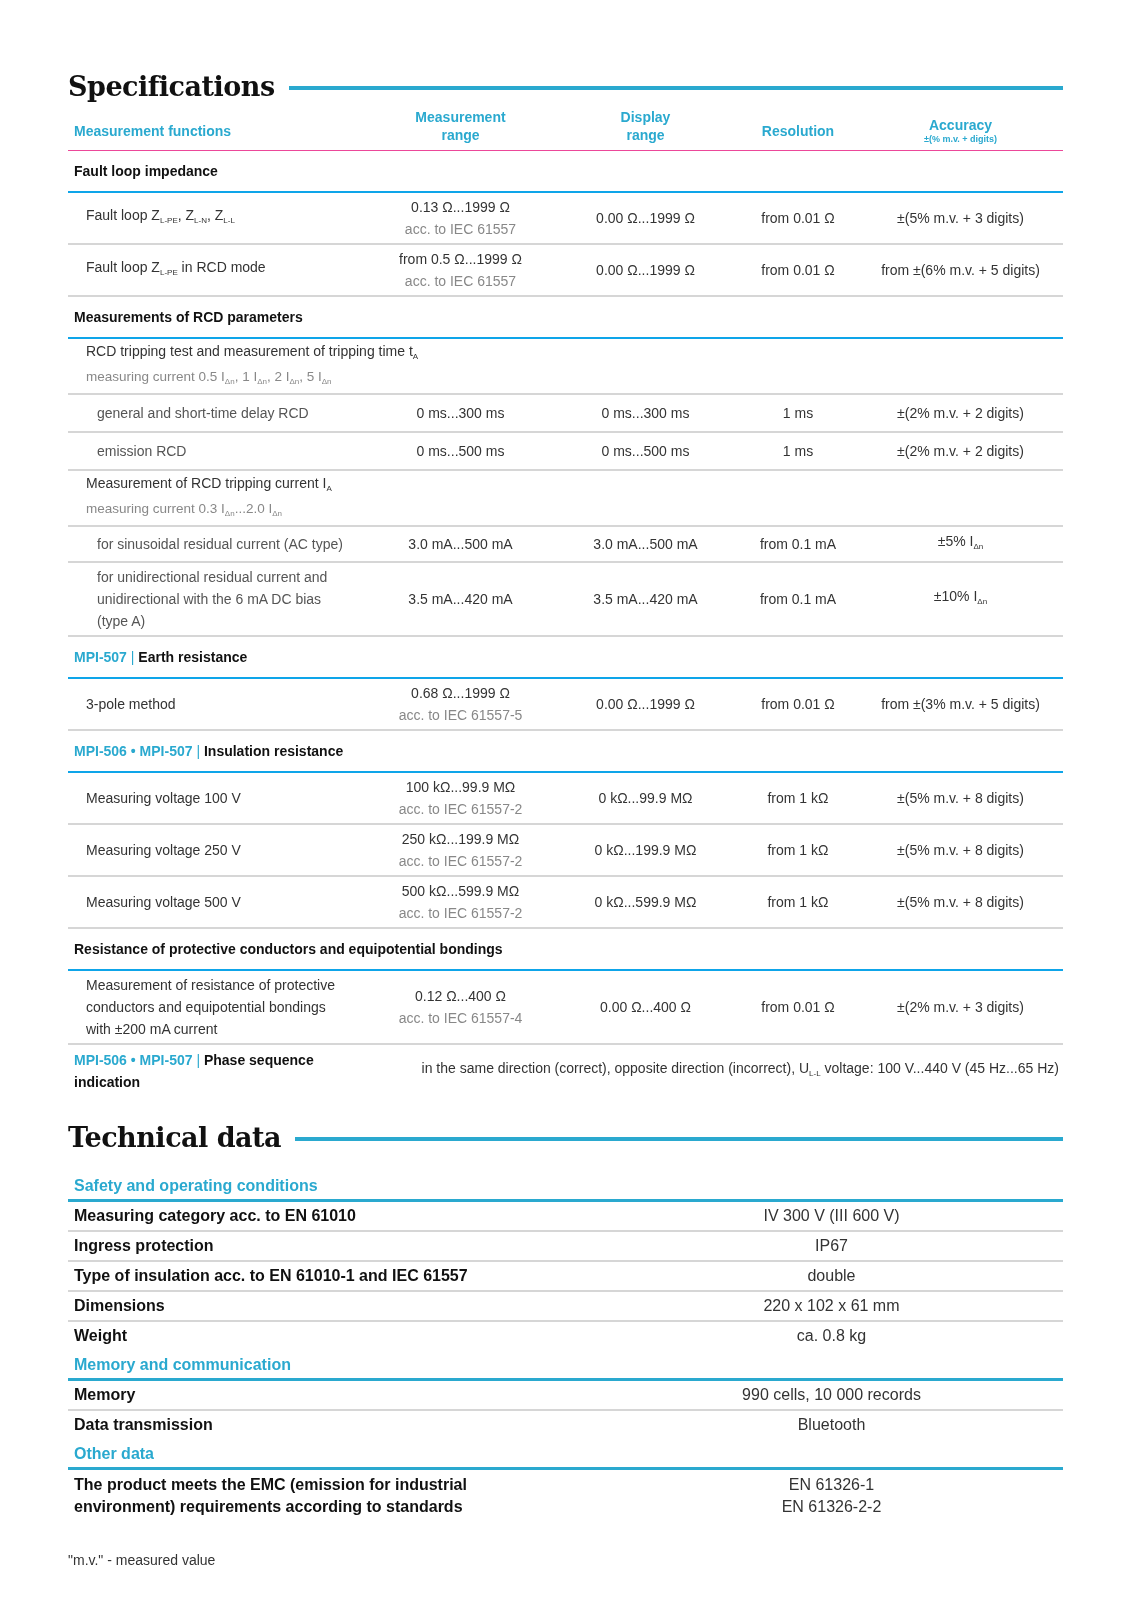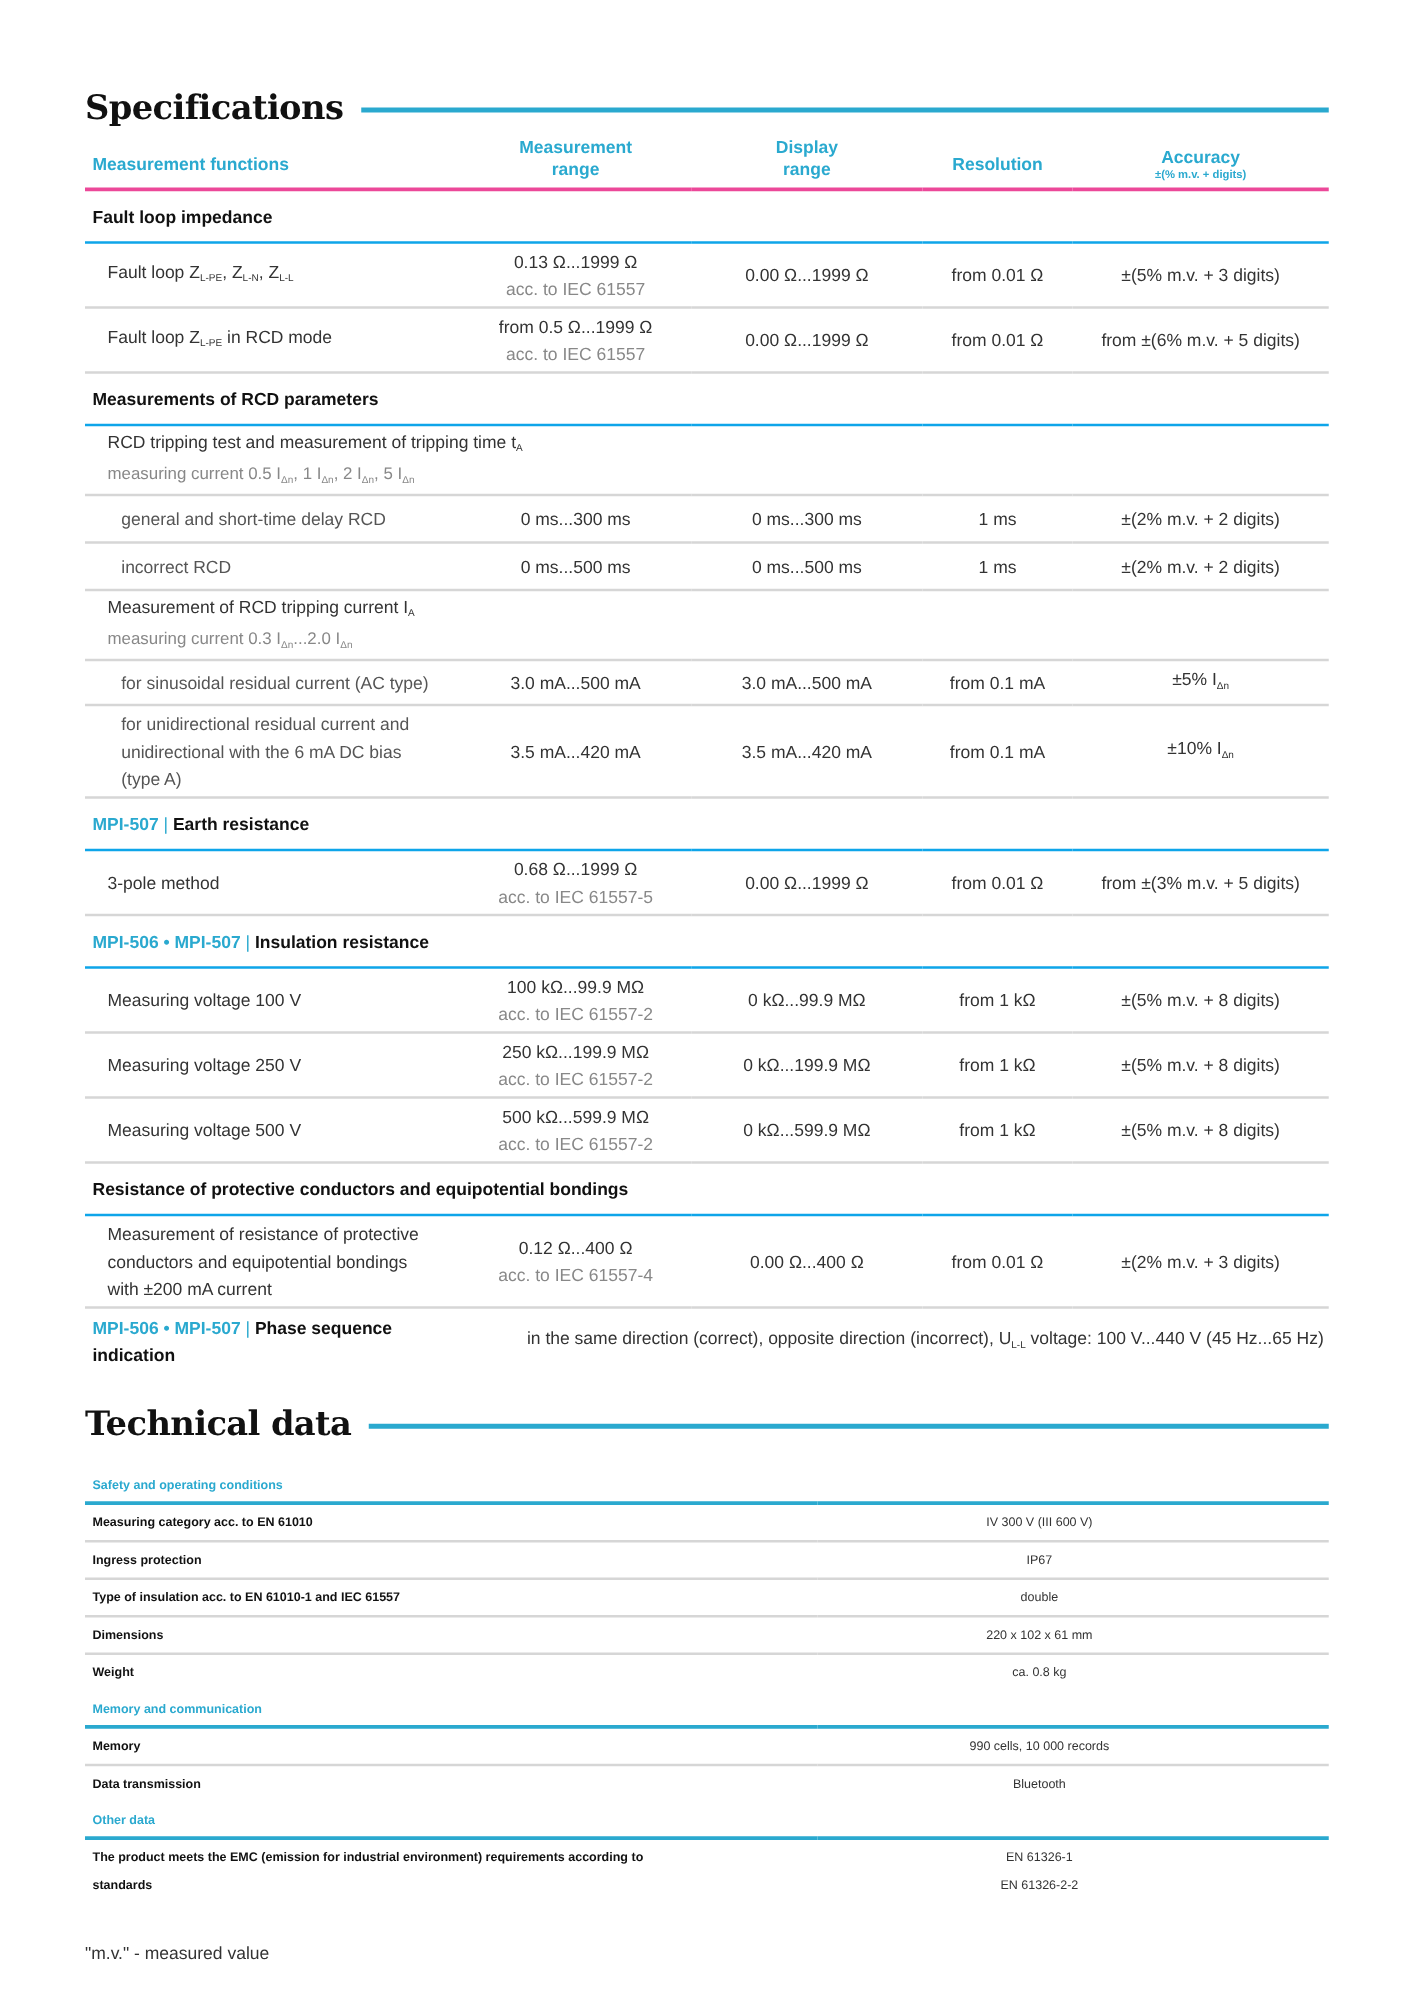--- a/index.html
+++ b/index.html
@@ -2,35 +2,35 @@
 <html><head>
 <meta charset="utf-8">
 <style>
   html, body { margin:0; padding:0; background:#fff; }
   body { width:1131px; height:1600px; position:relative; font-family:"Liberation Sans", sans-serif; color:#1a1a1a; overflow:hidden; }
   .page { position:absolute; left:68px; top:0; width:995px; }
   .section-head { display:flex; align-items:center; height:40px; }
   .section-title { font-family:"DejaVu Serif", serif; font-weight:bold; font-size:27px; color:#111; letter-spacing:-0.5px; white-space:nowrap; }
   .section-rule { flex:1; height:4px; background:#2aa9cf; margin-left:14px; margin-top:4px; }
   table { border-collapse:collapse; width:100%; }
-  .spec th { color:#2aa9cf; font-weight:bold; font-size:14px; line-height:18px; text-align:center; padding:2px 4px 6px 4px; border-bottom:3px solid #ec4899; vertical-align:bottom;margin-top:14px; }
+  .spec th { color:#2aa9cf; font-weight:bold; font-size:14px; line-height:18px; text-align:center; padding:2px 4px 6px 4px; border-bottom:1px solid #ec4899; vertical-align:bottom;margin-top:14px; }
   .spec th.first { text-align:left; padding-left:6px; padding-bottom:10px; }
   .spec th .sub { display:block; font-size:9px; line-height:10px; }
   .spec td { font-size:14px; color:#333; text-align:center; border-bottom:2px solid #d6d6d6; padding:3px 4px; vertical-align:middle; line-height:22px; }
   .spec td.fn { text-align:left; padding-left:18px; }
   .spec td.fn.sub2 { padding-left:29px; color:#555; }
   .spec td.fn .gray { color:#888; font-size:13.5px; display:block; line-height:20px; margin-left:-0px; }
   .spec td .gray { color:#888; display:block; line-height:22px; }
   .spec tr.group td { font-weight:bold; color:#111; text-align:left; padding-left:6px; height:34px; border-bottom:2px solid #0ea5e9; }
   .spec tr.group .model { color:#2aa9cf; font-weight:bold; }
   .spec tr.group .pipe { color:#2aa9cf; font-weight:normal; }
   sub.s { font-size:8px; vertical-align:-3px; }
   .col1 { width:300px; } .col2 { width:185px; } .col3 { width:185px; } .col4 { width:120px; } .col5 { width:205px; }
   .tech { margin-top:2px; }
-  .tech td { font-size:10px; padding:0 6px; height:28px; border-bottom:2px solid #d6d6d6; }
+  .tech td { font-size:16px; padding:0 6px; height:28px; border-bottom:2px solid #d6d6d6; }
   .tech td.k { font-weight:bold; color:#111; width:470px; }
   .tech td.v { text-align:center; color:#333; padding-right:60px; }
   .tech tr.cat td { color:#2aa9cf; font-weight:bold; border-bottom:3px solid #2aa9cf; height:26px; padding-top:2px; }
   .tech tr.last td { border-bottom:none; height:52px; line-height:22px; }
   .footnote { font-size:14px; color:#333; margin-top:30px; padding-bottom:2px; }
 </style>
 </head>
 <body>
 
 <div class="page">
@@ -87,21 +87,21 @@
         </td>
       </tr>
       <tr style="height:38px;">
         <td class="fn sub2">general and short-time delay RCD</td>
         <td>0 ms...300 ms</td>
         <td>0 ms...300 ms</td>
         <td>1 ms</td>
         <td>±(2% m.v. + 2 digits)</td>
       </tr>
       <tr style="height:38px;">
-        <td class="fn sub2">incorrect RCD</td>
+        <td class="fn sub2">emission RCD</td>
         <td>0 ms...500 ms</td>
         <td>0 ms...500 ms</td>
         <td>1 ms</td>
         <td>±(2% m.v. + 2 digits)</td>
       </tr>
       <tr>
         <td class="fn" colspan="5" style="line-height:20px;padding-top:2px;padding-bottom:1px;">
           <span>Measurement of RCD tripping current I</span><sub class="s">A</sub>
           <span class="gray" style="display:block;"><span>measuring current 0.3 I</span><sub class="s">Δn</sub><span>...2.0 I</span><sub class="s">Δn</sub></span>
         </td>

